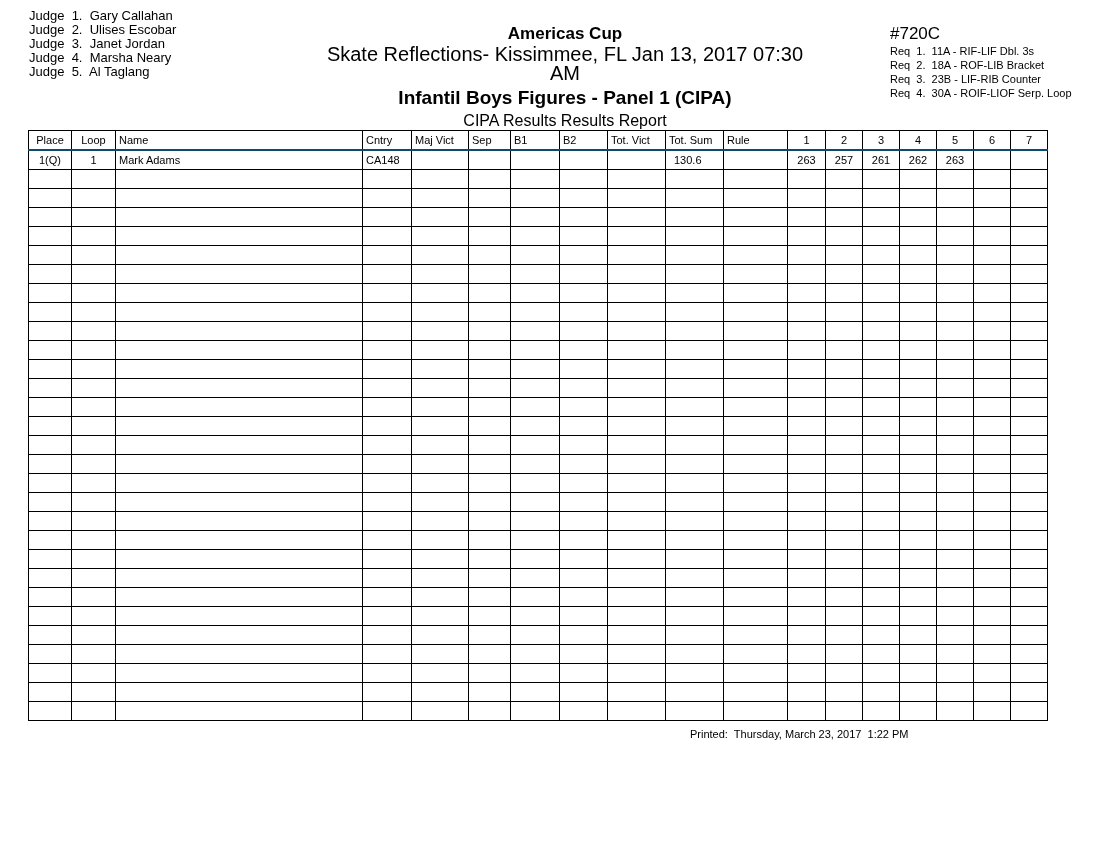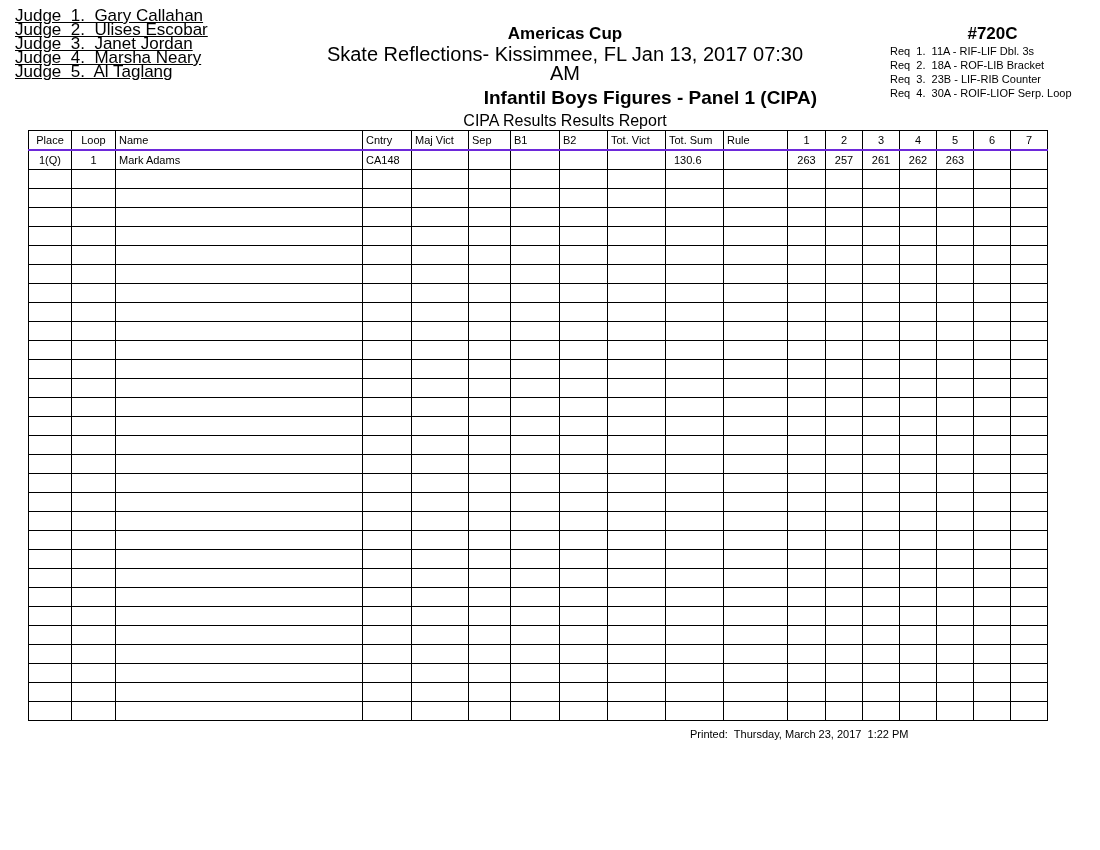--- a/index.html
+++ b/index.html
@@ -1,32 +1,32 @@
 <!DOCTYPE html>
 <html><head>
 <meta charset="utf-8">
 <style>
   html,body{margin:0;padding:0;background:#fff;}
   body{width:1100px;height:850px;position:relative;overflow:hidden;font-family:"Liberation Sans",sans-serif;color:#000;}
-  .judges{position:absolute;left:15px;top:9px;font-size:17px;line-height:14px;text-decoration:underline;}
+  .judges{position:absolute;left:29px;top:9px;font-size:13px;line-height:14px;}
   .judges div{white-space:pre;}
   .center{position:absolute;left:313px;width:504px;top:24px;text-align:center;}
   .t1{font-size:17px;font-weight:bold;line-height:20px;}
   .t2{font-size:20px;line-height:19px;margin-top:1px;}
-  .t3{font-size:19px;font-weight:bold;line-height:23px;margin-top:3px;text-align:right;}
+  .t3{font-size:19px;font-weight:bold;line-height:23px;margin-top:3px;}
   .t4{font-size:16px;line-height:20px;margin-top:2px;}
   .right{position:absolute;left:890px;top:24px;width:205px;}
-  .code{font-size:17px;font-weight:bold;text-align:center;width:205px;line-height:20px;}
+  .code{font-size:17px;font-weight:normal;text-align:left;width:205px;line-height:20px;}
   .reqs{font-size:11px;line-height:14px;}
   .reqs div{white-space:pre;}
   table{position:absolute;left:28px;top:130px;border-collapse:collapse;table-layout:fixed;font-size:11px;}
   td,th{border:1px solid #000;padding:0 3px;height:18px;overflow:hidden;white-space:nowrap;font-weight:normal;}
   th{text-align:left;height:18px;}
   th.c,td.c{text-align:center;}
-  thead tr{border-bottom:2px solid #6d28d9;}
+  thead tr{border-bottom:2px solid #0c4a6e;}
   table{border:1.5px solid #000;}
   .printed{position:absolute;left:690px;top:728px;font-size:11px;white-space:pre;}
 </style>
 </head>
 <body>
 
 <div class="judges">
   <div>Judge  1.  Gary Callahan</div>
   <div>Judge  2.  Ulises Escobar</div>
   <div>Judge  3.  Janet Jordan</div>

